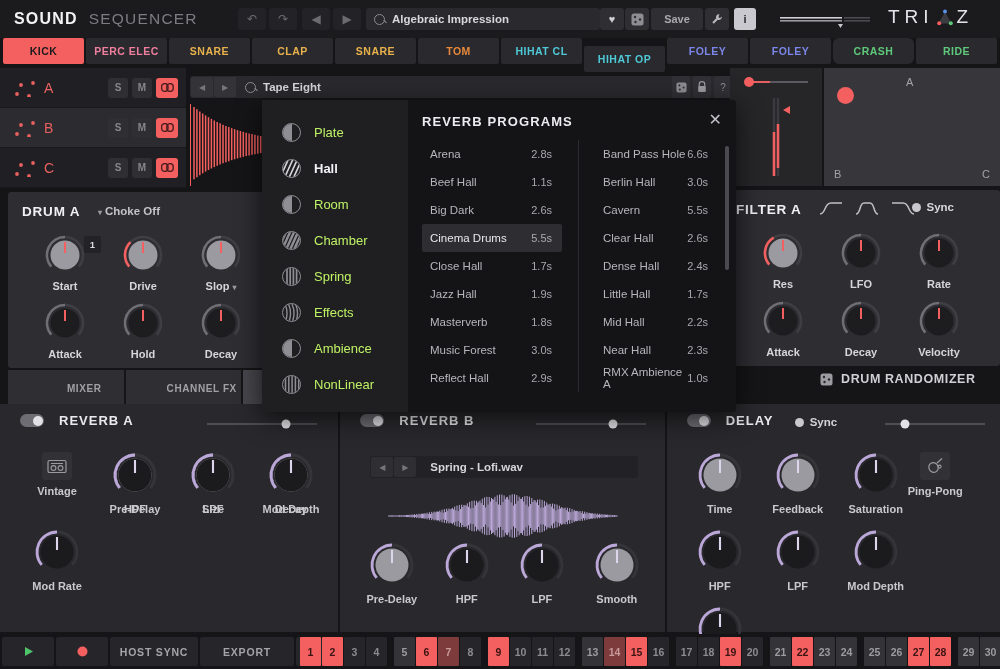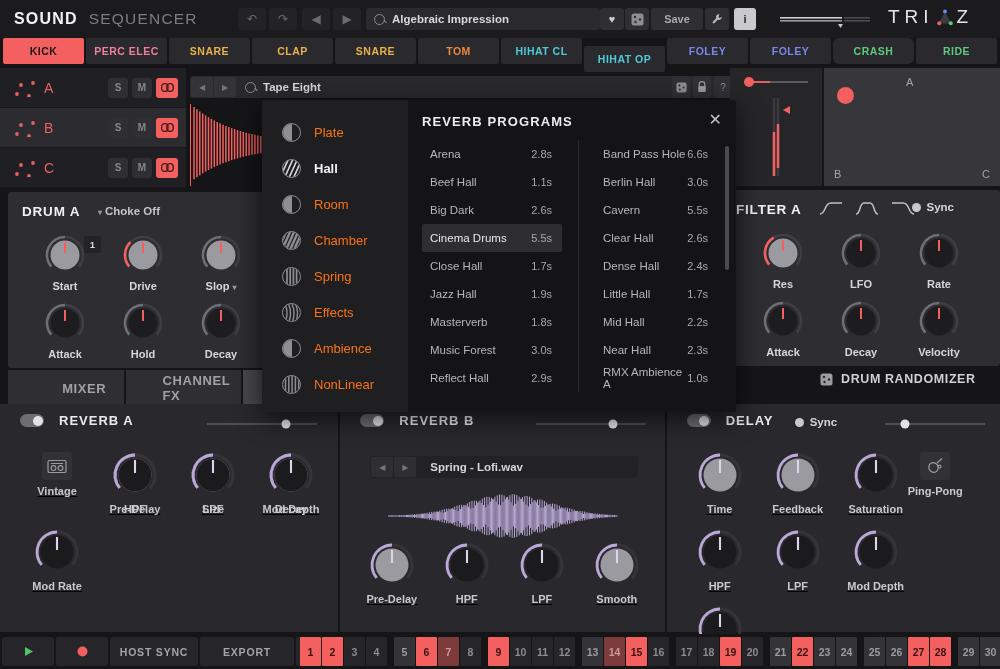--- a/index.html
+++ b/index.html
@@ -61,21 +61,21 @@
   .dp-title { position:absolute; left:14px; top:12px; color:#f0f0f4; font-size:13.5px; font-weight:bold; letter-spacing:0.8px; }
   .dp-choke { position:absolute; left:90px; top:13px; color:#c3c3c8; font-size:11.5px; font-weight:bold; }
   .caret { color:#9a9aa0; font-size:8px; margin-right:3px; }
   .knobgrid { position:absolute; left:18px; top:42px; width:240px; display:flex; flex-wrap:wrap;text-align:right; }
   .kcell { width:78px; display:flex; flex-direction:column; align-items:center; margin-bottom:10px; }
   .klabel { color:#d5d5da; font-size:11px; font-weight:bold; margin-top:4px; }
   .badge1 { position:absolute; left:76px; top:44px; width:17px; height:17px; background:#232327; border-radius:2px; color:#dcdce0; font-size:9.5px; display:flex; align-items:center; justify-content:center; font-weight:bold; }
 
   
   .mixtabs { position:absolute; left:8px; top:370px; width:272px; height:26px; display:flex; gap:2px; }
-  .mixtab { height:36px; background:#2e2e33; display:flex; align-items:center; justify-content:center; color:#a0a0a6; font-size:13px; font-weight:bold; letter-spacing:0.6px;padding-left:37px; }
+  .mixtab { height:36px; background:#2e2e33; display:flex; align-items:center; justify-content:center; color:#a0a0a6; font-size:10px; font-weight:bold; letter-spacing:0.6px;padding-left:37px; }
 
   
   .sliderbox { position:absolute; left:730px; top:68px; width:92px; height:118px; background:#262629; }
   .padbox { position:absolute; left:824px; top:68px; width:176px; height:118px; background:#36363b; }
   .padlabel { position:absolute; color:#a3a3a9; font-size:11px; }
   .paddot { position:absolute; width:17px; height:17px; border-radius:50%; background:#f4605f; }
   .filterpanel { position:absolute; left:722px; top:190px; width:278px; height:176px; background:#2d2d32; border-radius:3px; }
   .fp-title { position:absolute; left:14px; top:12px; color:#f0f0f4; font-size:13.5px; font-weight:bold; letter-spacing:0.8px; }
   .fp-shapes { position:absolute; left:96px; top:10px; display:flex; gap:10px; }
   .syncrow { position:absolute; right:46px; top:11px; display:flex; align-items:center; gap:6px; color:#d8d8dc; font-size:11.5px; font-weight:bold; }
@@ -84,42 +84,42 @@
 
   
   .fxrow { position:absolute; left:0; top:404px; width:1000px; height:228px; display:flex; gap:2px; }
   .fxpanel { background:#29292d; position:relative; }
   .fxhead { position:absolute; left:20px; top:9px; display:flex; align-items:center; gap:15px; }
   .toggle { width:24px; height:13px; border-radius:7px; background:#6d6d73; position:relative; }
   .toggle::after { content:""; position:absolute; right:1.5px; top:1.5px; width:10px; height:10px; border-radius:50%; background:#e2e2e6; }
   .fxtitle { color:#eaeaee; font-size:13px; font-weight:bold; letter-spacing:1px; }
   .mixslider { position:absolute; height:12px; top:12px; }
   .fxknobs { position:absolute; left:12px; top:44px; display:flex; flex-wrap:wrap; }
-  .fkcell { display:flex; flex-direction:column; align-items:center; margin-bottom:14px;text-decoration:underline; }
+  .fkcell { display:flex; flex-direction:column; align-items:center; margin-bottom:14px; }
   .fklabel { color:#c8c8ce; font-size:11px; font-weight:bold; margin-top:5px; }
   .sqbtn { width:30px; height:28px; background:#313136; border-radius:3px; display:flex; align-items:center; justify-content:center; }
   .revb-bar { position:absolute; left:30px; top:52px; width:268px; height:22px; background:#222226; border-radius:3px; display:flex; align-items:center; }
   .revb-nav { width:22px; height:20px; background:#2e2e33; border-radius:2px; margin-left:1px; display:flex; align-items:center; justify-content:center; color:#75757a; font-size:8px; }
   .revb-bar .val { color:#d6d6da; font-size:11.5px; font-weight:bold; margin-left:14px; }
 
   
   .transport { position:absolute; left:0; top:634px; width:1000px; height:35px; background:#151517; display:flex; align-items:center; }
   .tpbtn { height:29px; background:#26262a; border-radius:2px; display:flex; align-items:center; justify-content:center; color:#a4a4aa; font-size:10.5px; font-weight:bold; letter-spacing:0.8px; margin-left:2px; }
   .steps { position:absolute; left:300px; top:637px; display:flex; }
   .step { width:21px; height:29px; margin-right:1px; border-radius:1px; display:flex; align-items:center; justify-content:center; font-size:10.5px; font-weight:bold; }
   .st-off   { background:#26262a; color:#8b8b91; }
   .st-off2  { background:#333338; color:#9b9ba1; }
   .st-on    { background:#f4605f; color:#3a1414; }
   .st-dim   { background:#7d3b3b; color:#c89a9a; }
   .groupgap { margin-right:7px !important; }
 
   
   .modal { position:absolute; left:262px; top:100px; width:474px; height:312px; background:#141416; border-radius:3px; display:flex; box-shadow:0 6px 26px rgba(0,0,0,0.65); }
   .mcats { width:146px; padding-top:14px; background:#1f1f22; }
-  .mcat { height:36px; display:flex; align-items:center; gap:13px; padding-left:20px; color:#f97316; font-size:13px; }
+  .mcat { height:36px; display:flex; align-items:center; gap:13px; padding-left:20px; color:#bef264; font-size:13px; }
   .mcat.active { color:#f2f2f6; font-weight:bold; }
   .cicon { width:19px; height:19px; border-radius:50%; border:1.4px solid #8e8e94; flex:none; overflow:hidden; position:relative; }
   .mbody { flex:1; position:relative; padding:14px 0 0 14px; }
   .mtitle { color:#ececf0; font-size:13px; font-weight:bold; letter-spacing:1.1px; }
   .mclose { position:absolute; right:14px; top:12px; color:#c2c2c8; font-size:16px; line-height:1; }
   .mlists { position:absolute; left:14px; top:40px; display:flex; }
   .mcol { width:140px; }
   .mcol.second { margin-left:16px; border-left:1px solid #2b2b2f; padding-left:16px; }
   .mitem { height:28px; display:flex; align-items:center; justify-content:space-between; padding:0 10px 0 8px; color:#b6b6bc; font-size:11.5px; border-radius:2px; }
   .mitem.sel { background:#2e2e32; color:#e8e8ec; }

